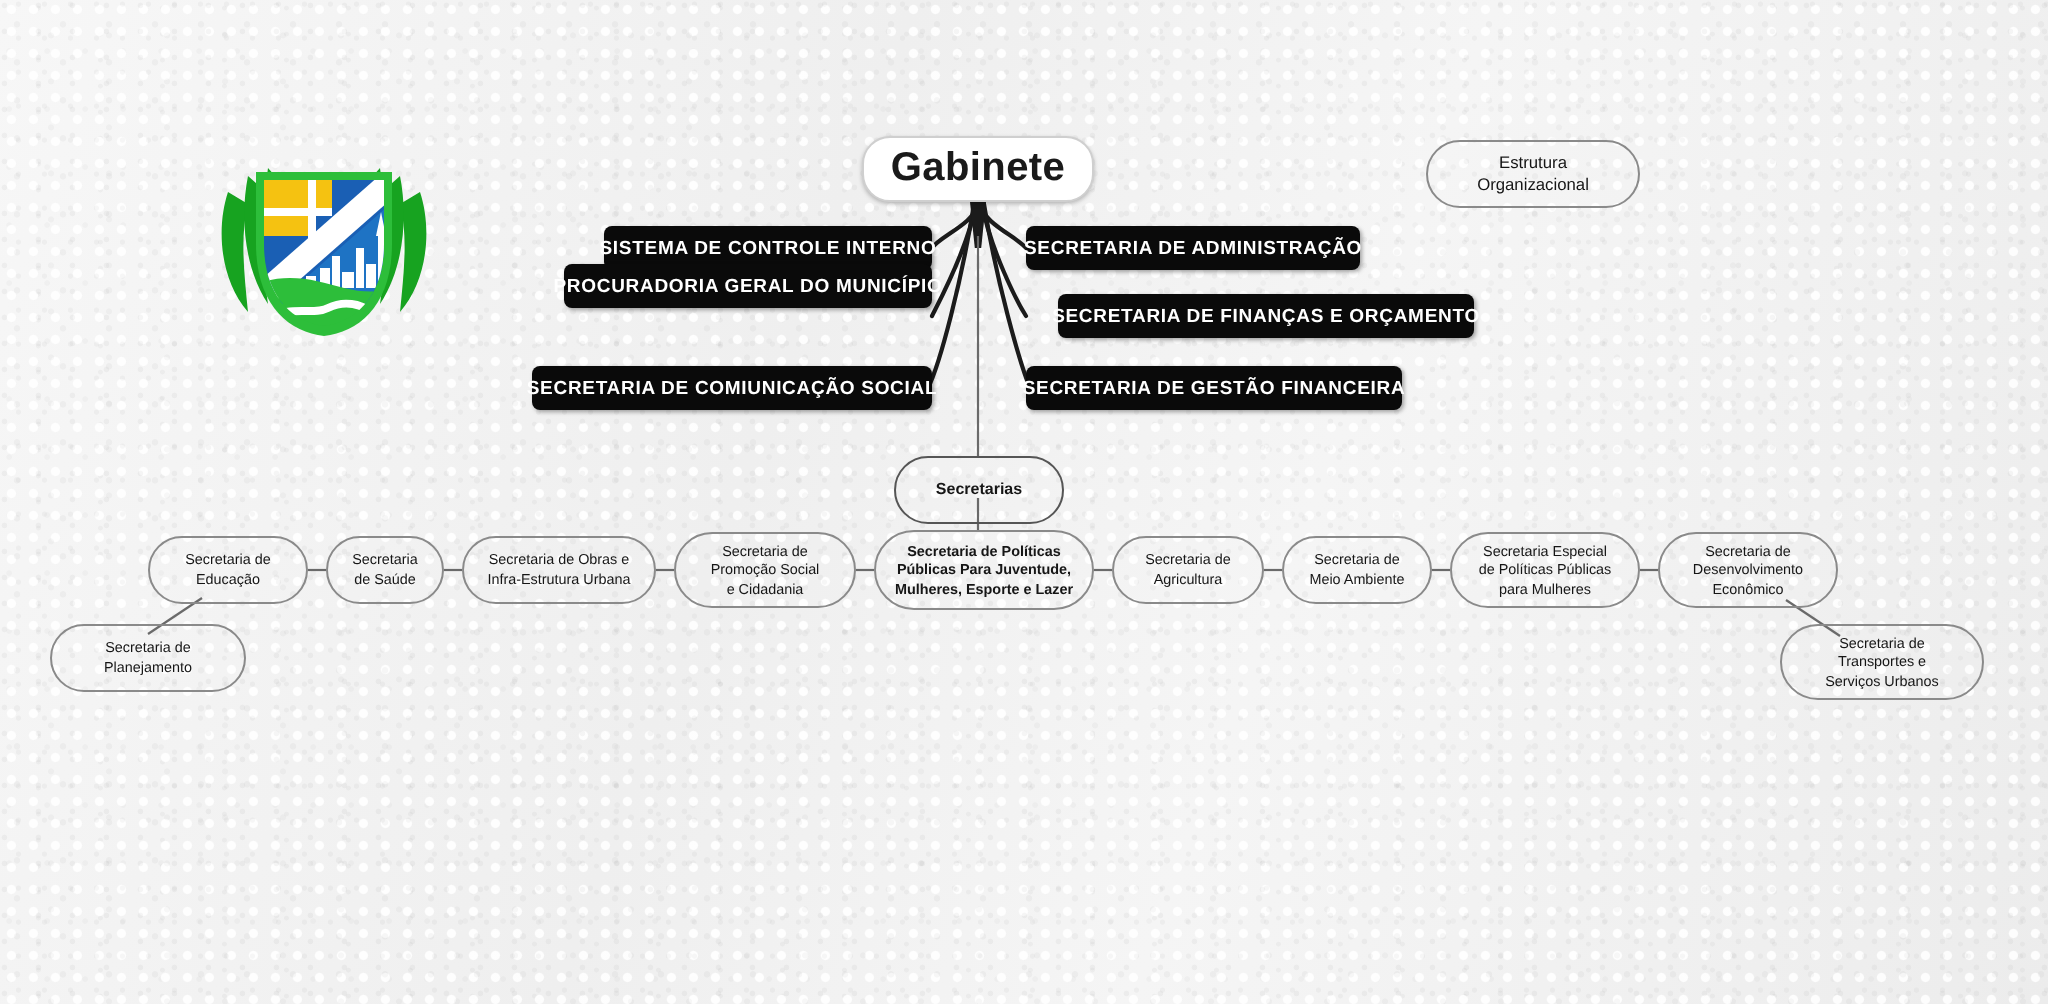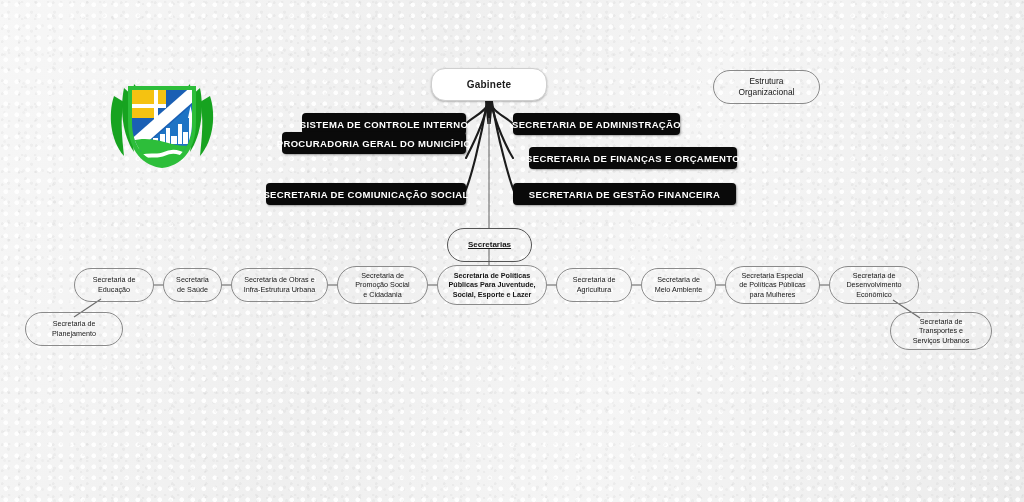--- a/index.html
+++ b/index.html
@@ -52,21 +52,21 @@
     text-align: center;
     color: #111;
   }
 
   
   .node-root {
     background: #ffffff;
     border: 1px solid #cfcfcf;
     border-radius: 14px;
     box-shadow: 0 1px 2px rgba(0,0,0,0.25);
-    font-size: 10px;
+    font-size: 20px;
     font-weight: bold;
     letter-spacing: 0.2px;
     color: #1a1a1a;
   }
 
   
   .node-bar {
     background: #0a0a0a;
     color: #ffffff;
     border-radius: 4px;
@@ -224,25 +224,25 @@
   <div class="node node-bar" style="left:266px; top:183px; width:200px; height:22px;">
     <span>SECRETARIA DE COMIUNICAÇÃO SOCIAL</span>
   </div>
 
   <div class="node node-bar" style="left:513px; top:113px; width:167px; height:22px;">
     <span>SECRETARIA DE ADMINISTRAÇÃO</span>
   </div>
   <div class="node node-bar" style="left:513px; top:147px; width:208px; height:22px;margin-left:16px;">
     <span>SECRETARIA DE FINANÇAS E ORÇAMENTO</span>
   </div>
-  <div class="node node-bar" style="left:513px; top:183px; width:223px; height:22px;">
+  <div class="node node-bar" style="left:513px; top:183px; width:188px; height:22px;">
     <span>SECRETARIA DE GESTÃO FINANCEIRA</span>
   </div>
 
-  <div class="node node-pill label-node" style="left:447px; top:228px; width:85px; height:21px;text-decoration:underline;">
+  <div class="node node-pill label-node" style="left:447px; top:228px; width:85px; height:21px;">
     <span>Secretarias</span>
   </div>
 
   <div class="node node-pill" style="left:74px; top:268px; width:80px; height:33px;">
     <span class="txt">
       <span>Secretaria de</span><br>
       <span>Educação</span>
     </span>
   </div>
 
@@ -265,21 +265,21 @@
       <span>Secretaria de</span><br>
       <span>Promoção Social</span><br>
       <span>e Cidadania</span>
     </span>
   </div>
 
   <div class="node node-pill" style="left:437px; top:265px; width:110px; height:40px;font-weight:bold;">
     <span class="txt">
       <span>Secretaria de Políticas</span><br>
       <span>Públicas Para Juventude,</span><br>
-      <span>Social, Esporte e Lazer</span>
+      <span>Mulheres, Esporte e Lazer</span>
     </span>
   </div>
 
   <div class="node node-pill" style="left:556px; top:268px; width:76px; height:33px;">
     <span class="txt">
       <span>Secretaria de</span><br>
       <span>Agricultura</span>
     </span>
   </div>
 

